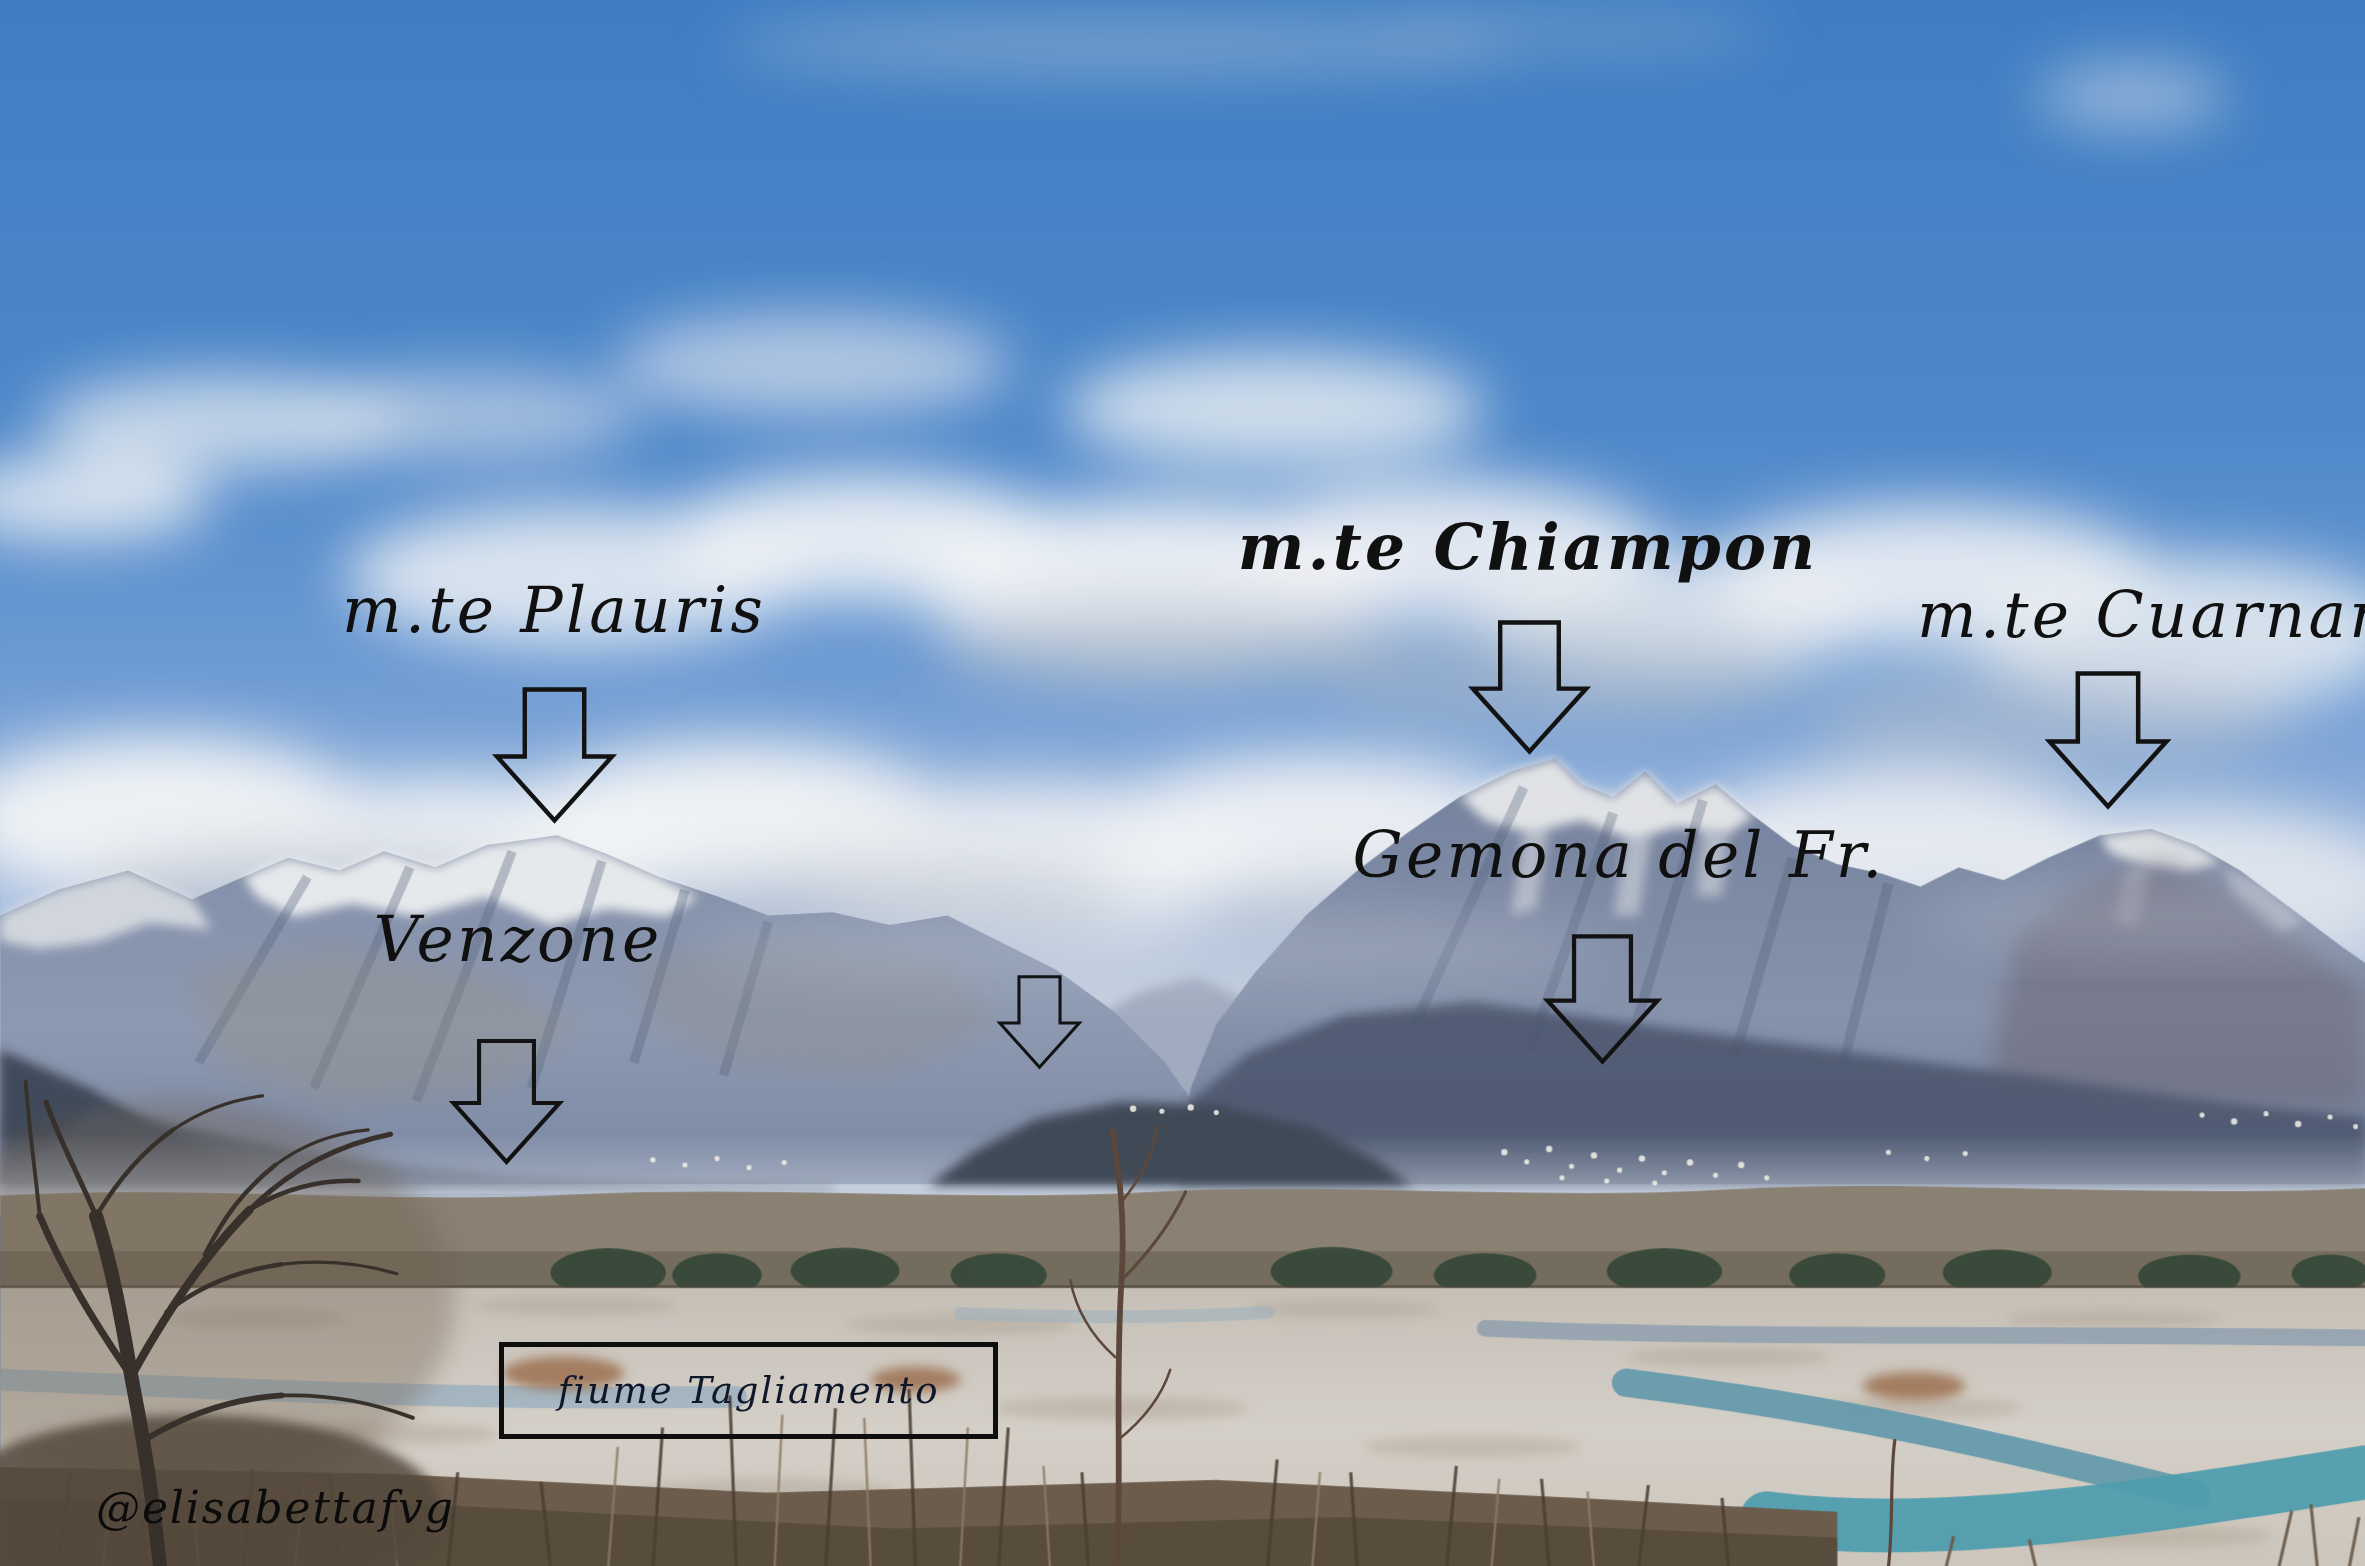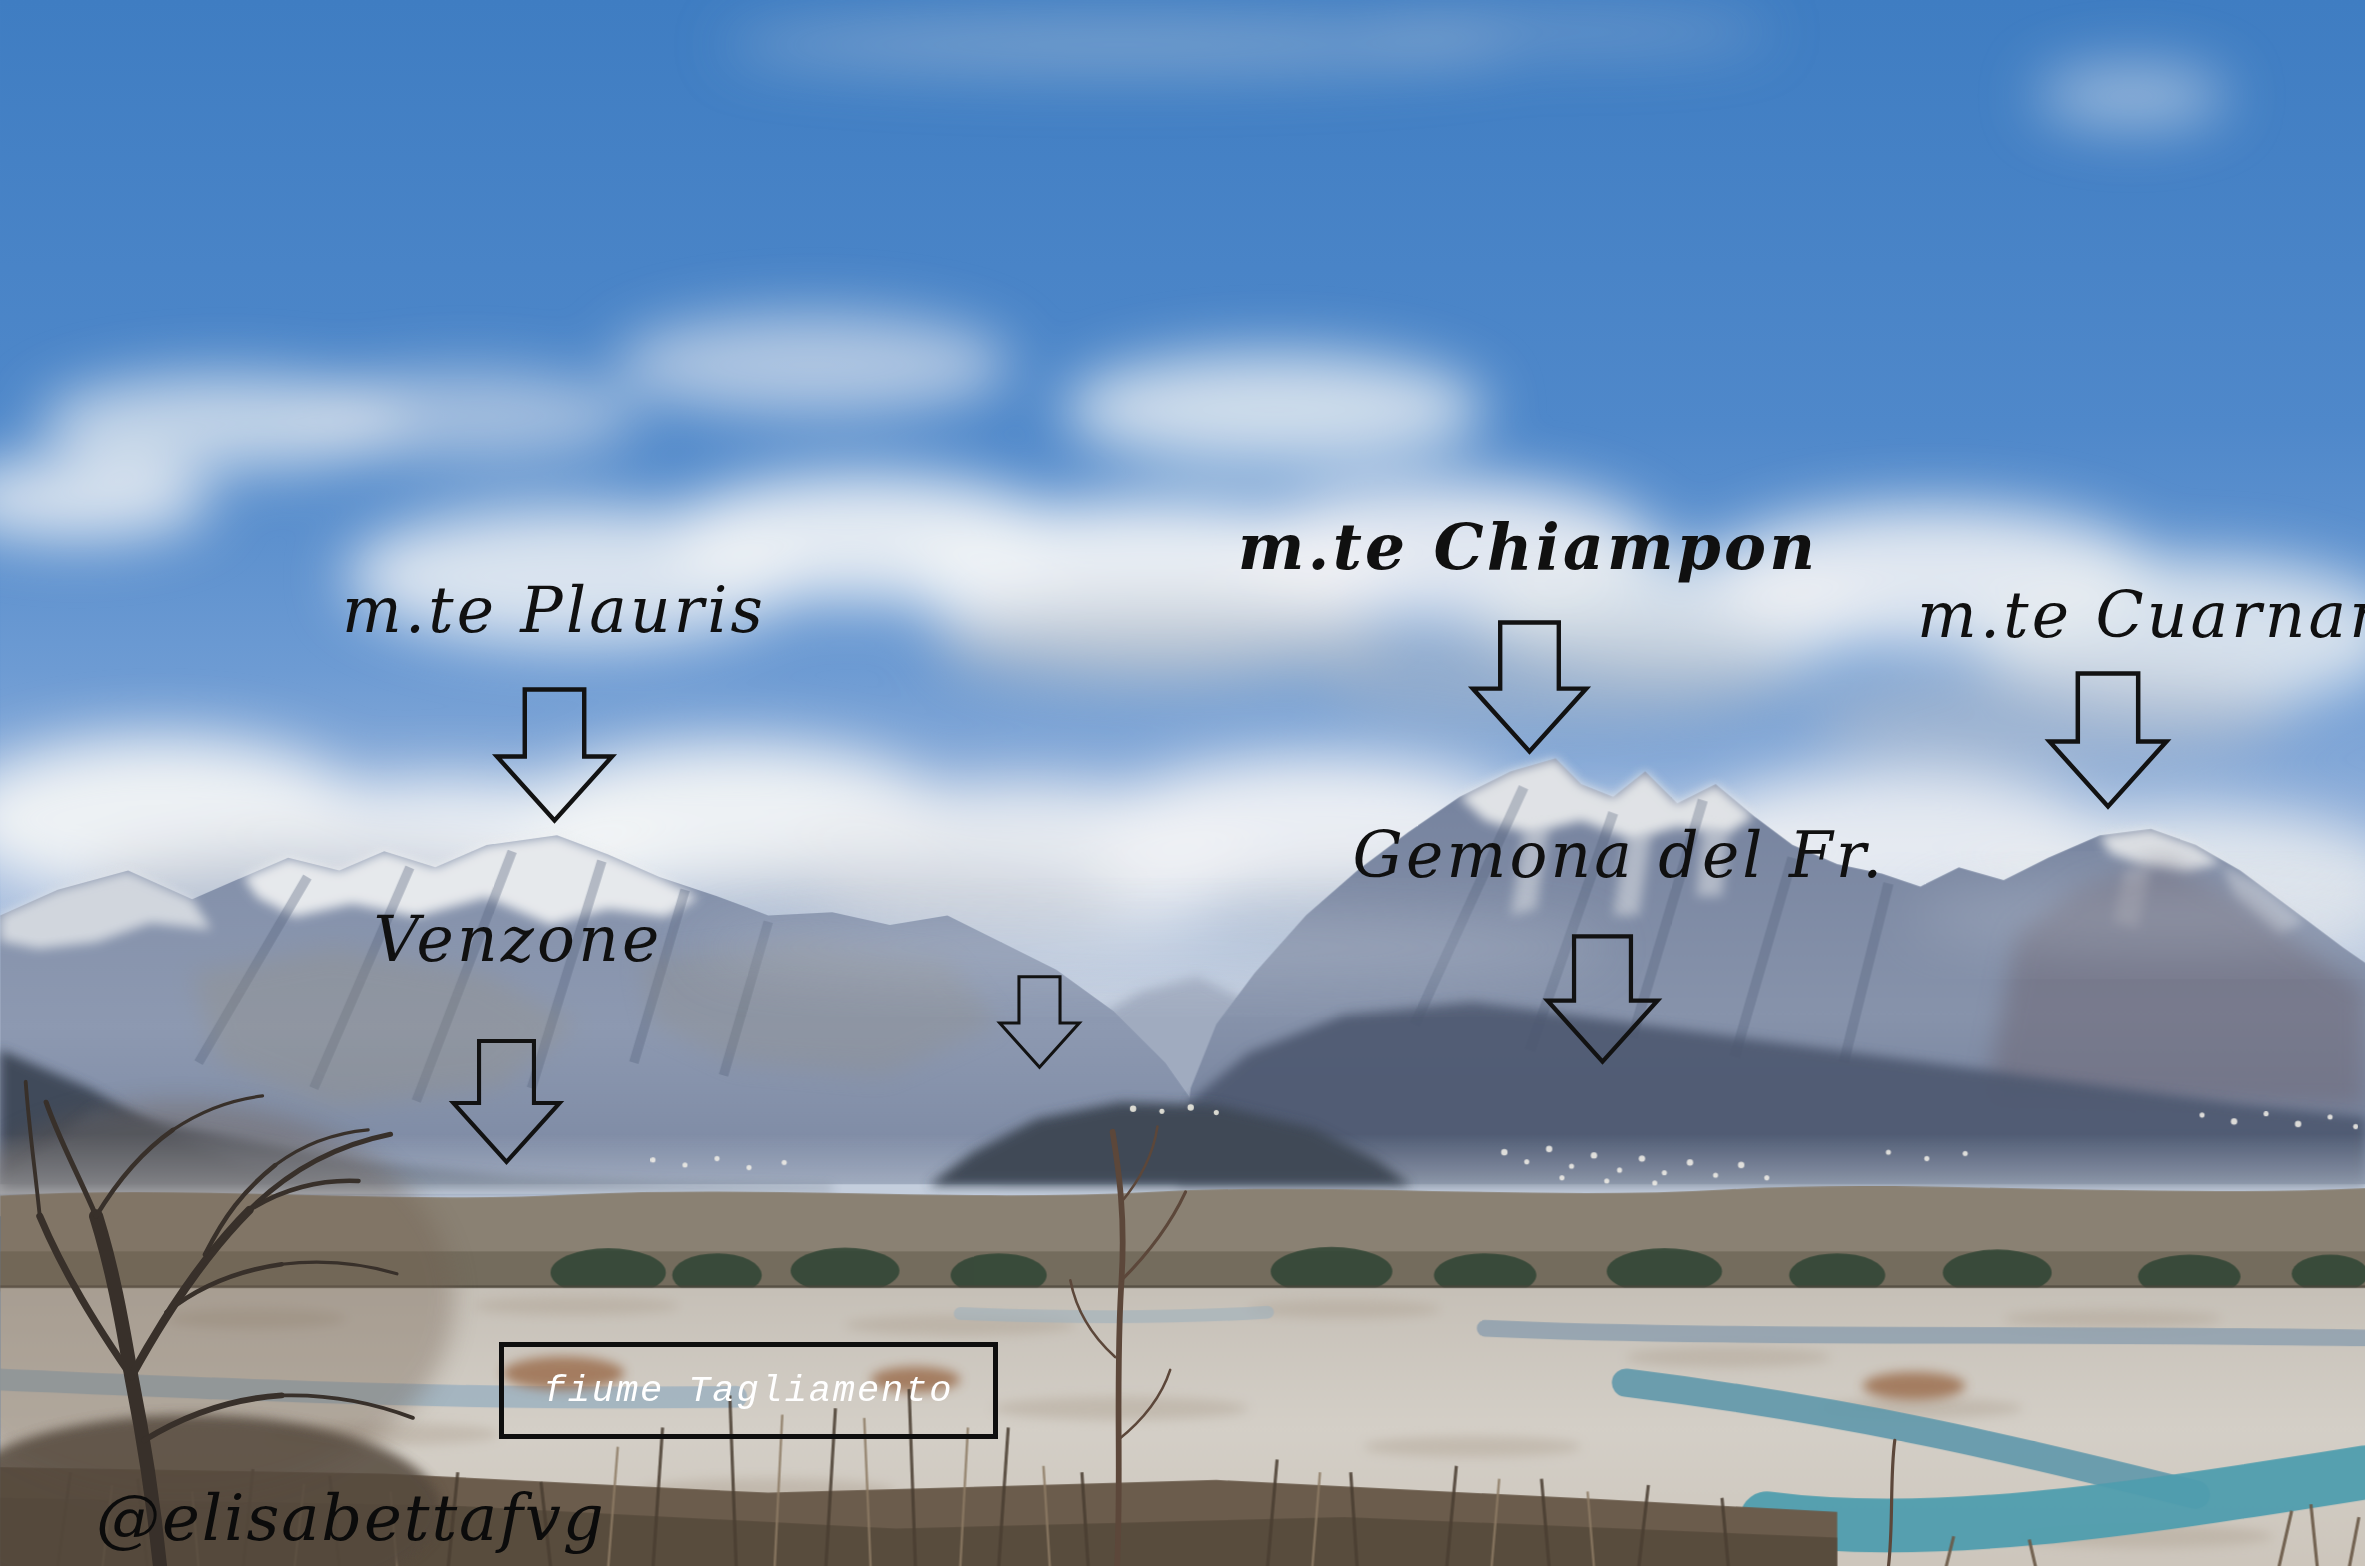--- a/index.html
+++ b/index.html
@@ -18,22 +18,22 @@
   .arrow path{fill:none;stroke:#121212;stroke-width:7;stroke-linejoin:miter;}
   .arrow-plauris {left:492px; top:687px;width:125px;height:136px;}
   .arrow-venzone {left:451px; top:1024px;width:111px;height:155px;}
   .arrow-cumieli {left:998px;top:957px;width:83px;height:130px;}
   .arrow-chiampon{left:1470px;top:620px; width:119px;height:134px;}
   .arrow-gemona  {left:1545px;top:931px;width:115px;height:136px;}
   .arrow-cuarnan {left:2047px;top:669px;width:122px;height:142px;}
   .riverbox{position:absolute;left:499px;top:1342px;width:499px;height:97px;
             border:5.1px solid #0e0e0e;box-sizing:border-box;
             display:flex;align-items:center;justify-content:center;}
-  .riverbox span{font-size:37px;font-style:italic;letter-spacing:1.9px;color:#ffffff;font-family:Liberation Mono, monospace;}
-  .watermark{position:absolute;left:96px;top:1486px;font-size:64px;font-style:italic;
+  .riverbox span{font-size:37px;font-style:italic;letter-spacing:1.9px;color:#0f172a;}
+  .watermark{position:absolute;left:96px;top:1486px;font-size:44px;font-style:italic;
              letter-spacing:1.9px;color:#0b0b0b;line-height:1;}
 </style>
 </head>
 <body>
 
 <div class="scene">
 
   <svg class="art" width="2366" height="1567" viewBox="0 0 3696 2448">
     <defs>
       <linearGradient id="skyG" x1="0" y1="0" x2="0" y2="1">

